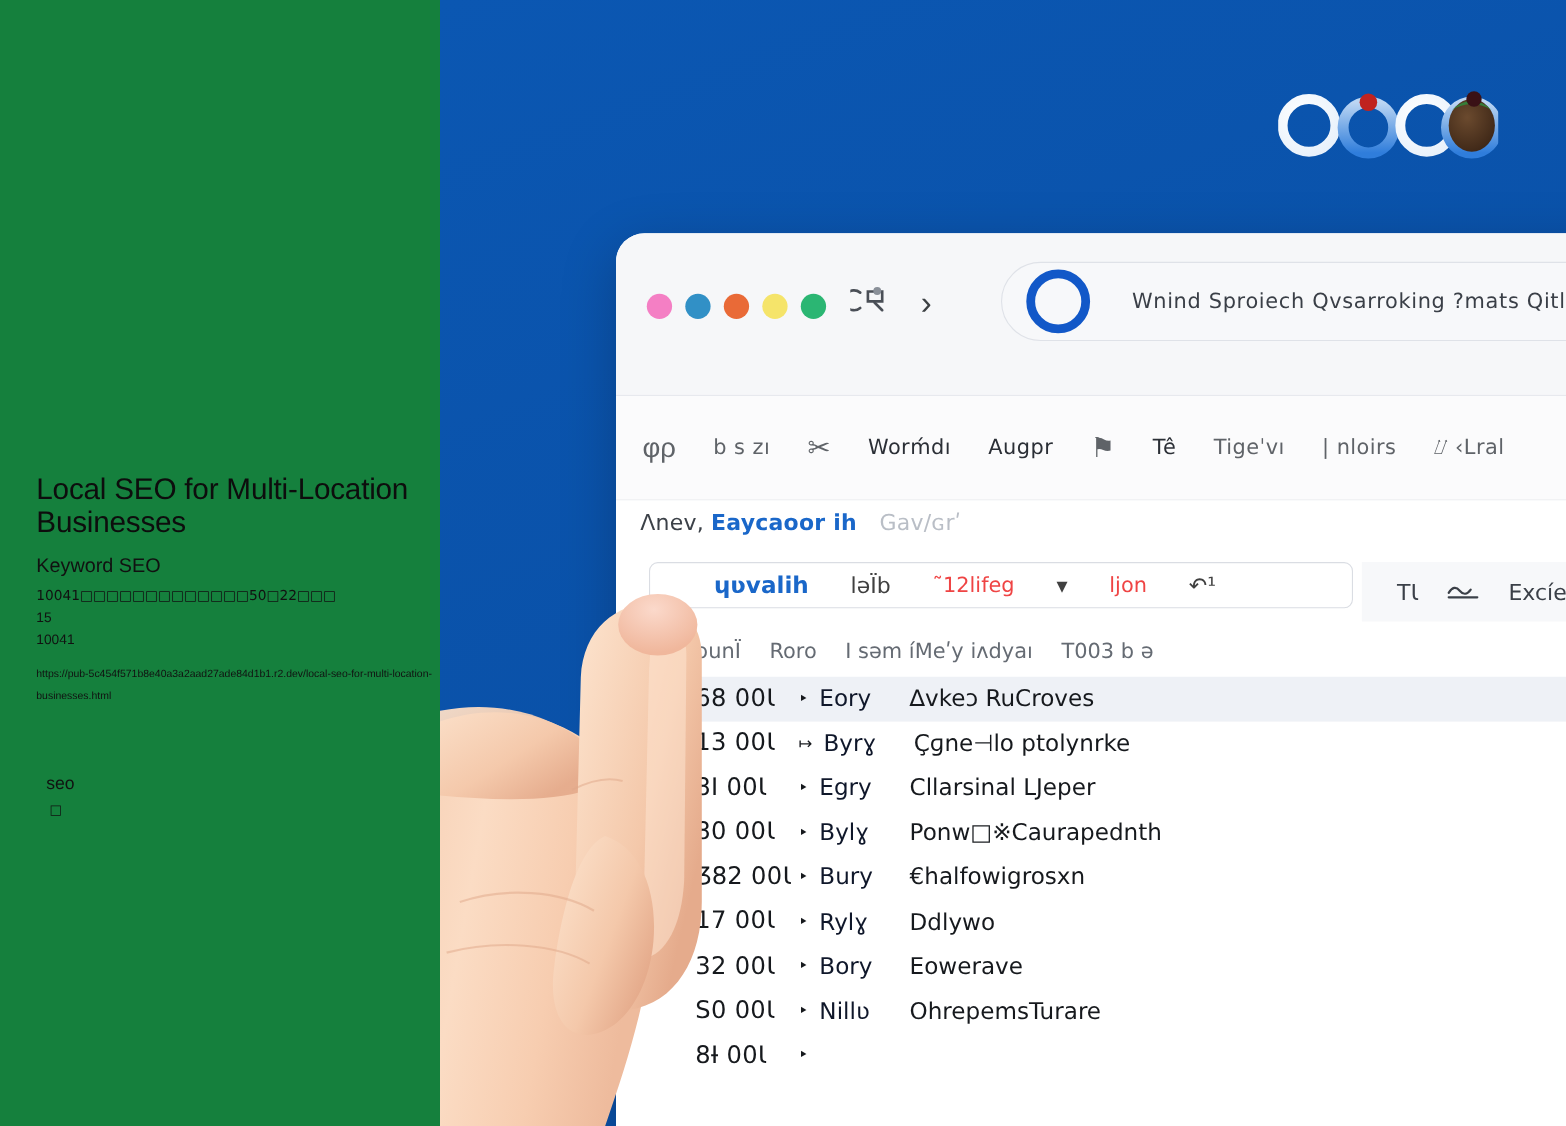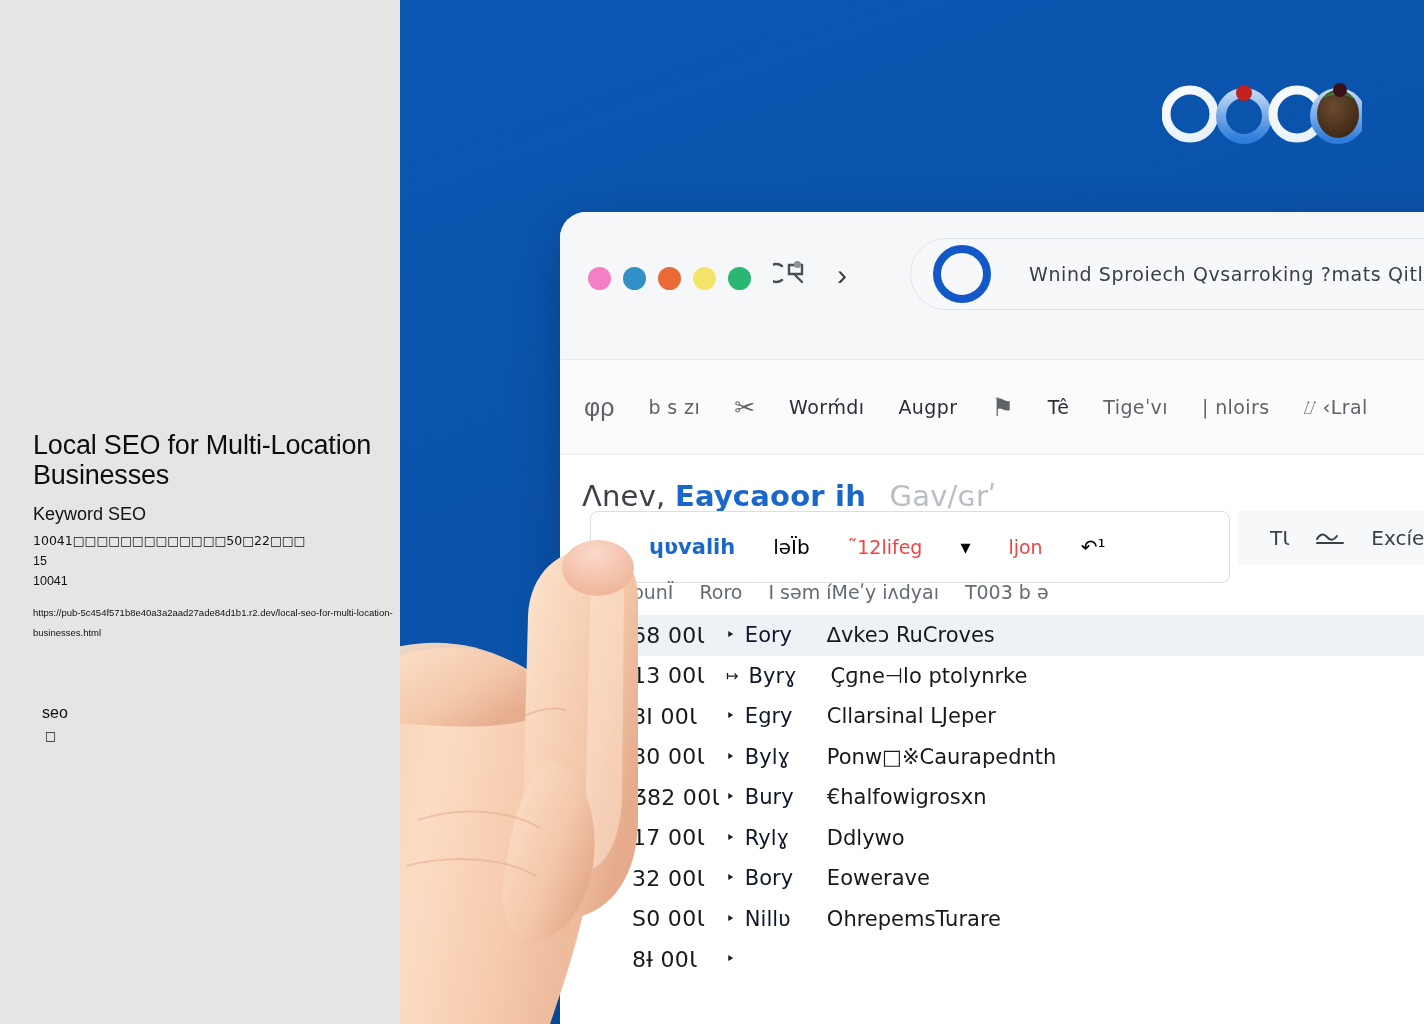--- a/index.html
+++ b/index.html
@@ -10,21 +10,21 @@
     font-family: "Liberation Sans", sans-serif;
     background: #ffffff;
   }
 
   #root { position: relative; width: 1424px; height: 1024px; }
 
   
   .left-panel {
     position: absolute; left: 0; top: 0;
     width: 400px; height: 1024px;
-    background: #e5e5e5;
+    background: #15803d;
   }
   .article-block {
     position: absolute; left: 33px; top: 430px; width: 352px;
     color: #111111;
   }
   .article-title {
     font-size: 27px; line-height: 30px; font-weight: 400;
     letter-spacing: -0.2px; color: #0d0d0d;
   }
   .article-sub {
@@ -116,39 +116,39 @@
     white-space: nowrap; overflow: hidden;
   }
   .tb-item { font-size: 19px; color: #5f6368; letter-spacing: 0.4px; font-family: "DejaVu Sans", sans-serif; }
   .tb-item.dark { color: #2b2f36; }
   .tb-glyph { font-size: 25px; color: #5f6368; line-height: 1; }
 
   
   .page-body { position: relative; background: #ffffff; height: 587px; }
 
   .page-heading {
-    position: absolute; left: 22px; top: 24px;
-    font-size: 29px; letter-spacing: 0.2px; white-space: nowrap;
+    position: absolute; left: 22px; top: 8px;
+    font-size: 20px; letter-spacing: 0.2px; white-space: nowrap;
     font-family: "DejaVu Sans", sans-serif;
   }
   .ph-dark { color: #3c4148; }
   .ph-blue { color: #1a67c9; font-weight: 700; }
   .ph-grey { color: #b9bec6; margin-left: 14px; }
 
   .filterbar {
     position: absolute; left: 30px; top: 56px;
-    width: 640px; height: 72px;
+    width: 640px; height: 42px;
     background: #ffffff;
     border: 1px solid #dadde3;
     border-radius: 8px;
     display: flex; align-items: center; padding-left: 58px; gap: 38px;
     white-space: nowrap; overflow: hidden;
   }
   .fb-blue { color: #1a67c9; font-size: 21px; font-weight: 600; font-family: "DejaVu Sans", sans-serif; }
-  .fb-item { color: #000000; font-size: 20px; font-family: "DejaVu Sans", sans-serif; }
+  .fb-item { color: #404040; font-size: 20px; font-family: "DejaVu Sans", sans-serif; }
   .fb-grey { color: #ef4444; font-size: 19px; font-family: "DejaVu Sans", sans-serif; }
 
   .rightbar {
     position: absolute; left: 678px; top: 56px;
     width: 322px; height: 54px;
     background: #f7f8fa;
     display: flex; align-items: center; padding-left: 32px; gap: 26px;
     white-space: nowrap; overflow: hidden;
   }
   .rb-item { color: #3b4048; font-size: 20px; font-family: "DejaVu Sans", sans-serif; }

